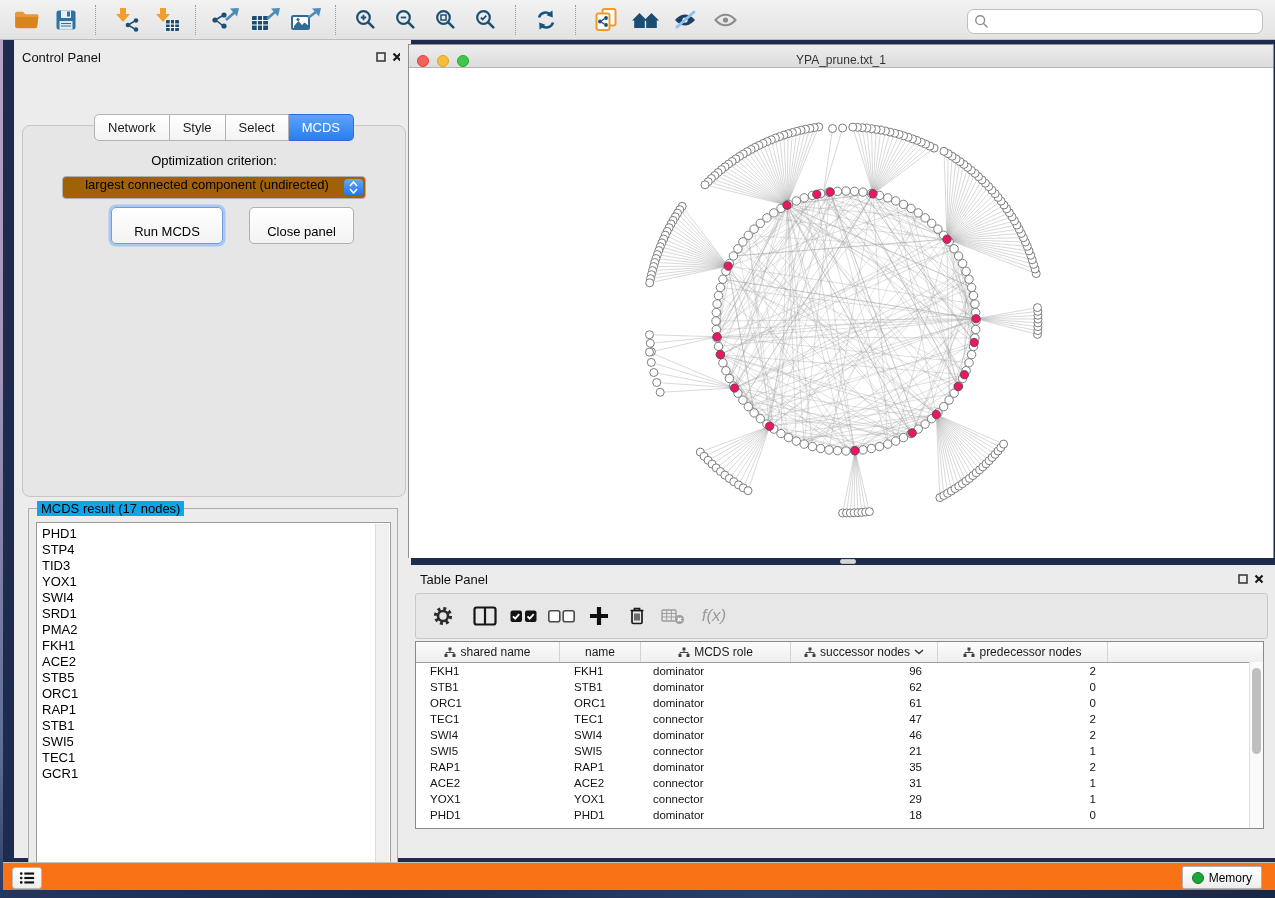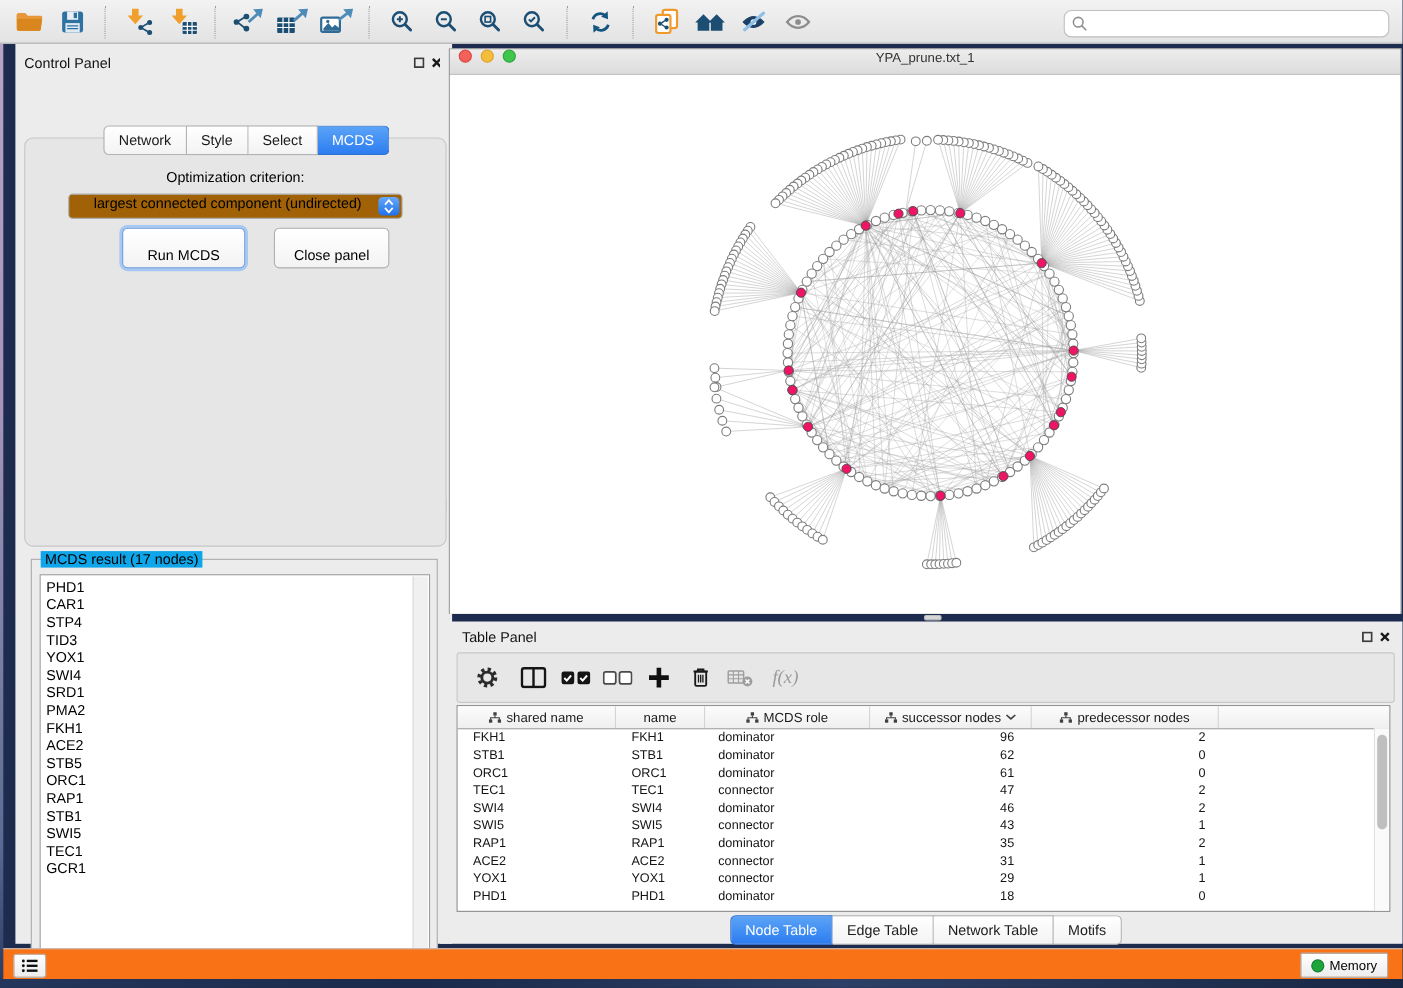--- a/index.html
+++ b/index.html
@@ -68,34 +68,34 @@
 
   
   #vsplit{left:400px;top:40px;width:8px;height:818px;background:#ececec;cursor:col-resize}
   #vgrip{position:absolute;left:2px;top:412px;width:4px;height:16px;background:#c9c9c9;border-radius:2px}
   #hgrip{left:840px;top:559px;width:16px;height:5px;background:#d6d6d6;border:1px solid #bdbdbd;
          border-radius:2px;cursor:row-resize}
 
   
   #netwin{left:408px;top:44px;width:866px;height:514px;border:1px solid #8f8f8f;background:#fff}
   #nettitle{height:22px;background:linear-gradient(#ededed,#dcdcdc);border-bottom:1px solid #b5b5b5;
-            display:flex;align-items:flex-start;position:relative}
+            display:flex;align-items:flex-end;position:relative}
   .tl{width:12px;height:12px;border-radius:50%;border:none;padding:0;margin-left:8px;cursor:pointer}
   #nettitle .title{position:absolute;left:0;right:0;text-align:center;font-size:12px;color:#333}
   #netcanvas{width:864px;height:490px;background:#fff}
 
   
   #tpanel{left:408px;top:565px;width:867px;height:293px;background:#ececec}
   #tp-head{position:absolute;left:0;top:4px;width:100%;height:18px;display:flex;align-items:flex-end}
   #tp-head .paneltitle{margin-left:12px;flex:1}
   #tp-toolbar{position:absolute;left:7px;right:7px;top:28px;height:44px;background:#e7e7e7;
               border:1px solid #c8c8c8;border-radius:3px;display:flex;align-items:center;padding-left:12px}
   .ticon{background:none;border:none;padding:0;width:30px;height:30px;display:flex;align-items:center;
          justify-content:center;cursor:pointer}
-  .fx{font-family:Liberation Serif, serif;font-style:italic;font-size:17px;color:#9a9a9a}
+  .fx{font-family:Liberation Sans, sans-serif;font-style:italic;font-size:17px;color:#9a9a9a}
 
   #ntable{position:absolute;left:7px;top:76px;width:847px;height:186px;background:#fff;
           border:1px solid #8a8a8a;overflow:hidden}
   .thead{display:grid;grid-template-columns:144px 81px 150px 147px 170px 1fr;height:20px;
          background:linear-gradient(#fcfcfc,#efefef);border-bottom:1px solid #9e9e9e}
   .th{display:flex;align-items:center;justify-content:center;gap:4px;font-size:12px;color:#1a1a1a;
       border-right:1px solid #d4d4d4;overflow:hidden;cursor:pointer}
   .th:last-child{border-right:none}
   .trow{display:grid;grid-template-columns:144px 81px 150px 147px 170px 1fr;height:16px}
   .td{font-size:11.5px;color:#141414;line-height:16px;white-space:nowrap;overflow:hidden}
@@ -300,21 +300,20 @@
     </span>
   </div>
   <button id="run-btn" class="abs btn">Run MCDS</button>
   <button id="closep-btn" class="abs btn">Close panel</button>
 
   <div id="res-box" class="abs">
     <span id="res-legend">MCDS result (17 nodes)</span>
     <div id="res-list">
       <div id="res-items">
           <div class="li">PHD1</div>
-          <div class="li">CAR1</div>
           <div class="li">STP4</div>
           <div class="li">TID3</div>
           <div class="li">YOX1</div>
           <div class="li">SWI4</div>
           <div class="li">SRD1</div>
           <div class="li">PMA2</div>
           <div class="li">FKH1</div>
           <div class="li">ACE2</div>
           <div class="li">STB5</div>
           <div class="li">ORC1</div>
@@ -1197,21 +1196,21 @@
           <div class="td l">SWI4</div>
           <div class="td l2">dominator</div>
           <div class="td r1">46</div>
           <div class="td r2">2</div>
           <div class="td"></div>
         </div>
         <div class="trow">
           <div class="td l">SWI5</div>
           <div class="td l">SWI5</div>
           <div class="td l2">connector</div>
-          <div class="td r1">43</div>
+          <div class="td r1">21</div>
           <div class="td r2">1</div>
           <div class="td"></div>
         </div>
         <div class="trow">
           <div class="td l">RAP1</div>
           <div class="td l">RAP1</div>
           <div class="td l2">dominator</div>
           <div class="td r1">35</div>
           <div class="td r2">2</div>
           <div class="td"></div>
@@ -1239,26 +1238,20 @@
           <div class="td r1">18</div>
           <div class="td r2">0</div>
           <div class="td"></div>
         </div>
       </div>
     <div id="tbl-scroll">
         <div id="tbl-thumb"></div>
       </div>
   </div>
 
-  <div id="tp-tabs" class="tabbar">
-    <div class="tab active">Node Table</div>
-    <div class="tab">Edge Table</div>
-    <div class="tab">Network Table</div>
-    <div class="tab">Motifs</div>
-  </div>
 </div>
 
 <div id="statusbar" class="abs">
   <button id="listbtn">
       <svg width="18" height="16" viewBox="0 0 18 16">
         <g fill="#111">
           <circle cx="2.5" cy="3" r="1.5"></circle>
           <circle cx="2.5" cy="8" r="1.5"></circle>
           <circle cx="2.5" cy="13" r="1.5"></circle>
           <rect x="6" y="1.8" width="11" height="2.4"></rect>

